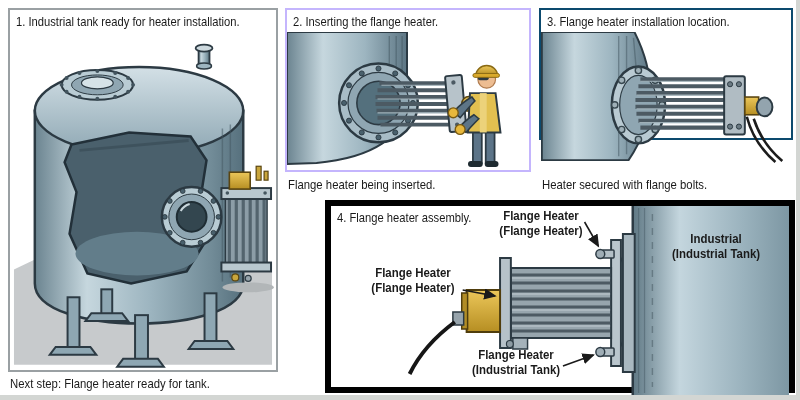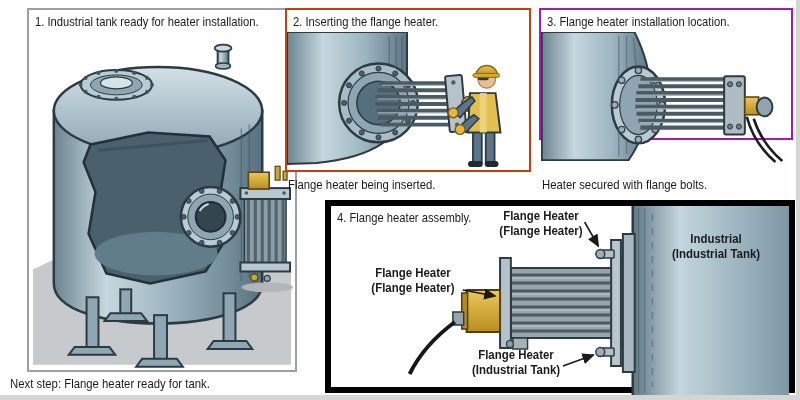--- a/index.html
+++ b/index.html
@@ -1,21 +1,21 @@
 <!DOCTYPE html>
 <html><head>
 <meta charset="utf-8">
 <style>
   html,body{margin:0;padding:0;background:#ffffff;}
   #scene{position:relative;width:800px;height:400px;background:#ffffff;overflow:hidden;
          font-family:"Liberation Sans",sans-serif;color:#111;}
   .panel{position:absolute;background:#ffffff;box-sizing:border-box;}
-  #panel1{left:8px;top:8px;width:270px;height:364px;border:2px solid #9aa0a3;margin-left:19px;}
-  #panel2{left:285px;top:8px;width:246px;height:164px;border:2px solid #c2410c;}
-  #panel3{left:539px;top:8px;width:254px;height:132px;border:2px solid #a21caf;}
+  #panel1{left:8px;top:8px;width:270px;height:364px;border:2px solid #9aa0a3;}
+  #panel2{left:285px;top:8px;width:246px;height:164px;border:2px solid #c4b5fd;}
+  #panel3{left:539px;top:8px;width:254px;height:132px;border:2px solid #0c4a6e;}
   #panel4{left:325px;top:200px;width:470px;height:193px;border:6px solid #000000;}
   .ptitle{position:absolute;top:4px;left:6px;font-size:13.5px;font-weight:400;
           white-space:nowrap;transform:scaleX(.83);transform-origin:0 0;color:#1a1a1a;z-index:5;}
   .caption{position:absolute;font-size:13.5px;font-weight:400;white-space:nowrap;
            transform:scaleX(.84);transform-origin:0 0;color:#1a1a1a;}
   #cap1{left:10px;top:376px;}
   #cap2{left:288px;top:177px;}
   #cap3{left:542px;top:177px;}
   .illus{position:absolute;left:0;width:100%;}
   #panel1 .illus{top:22px;height:338px;}

